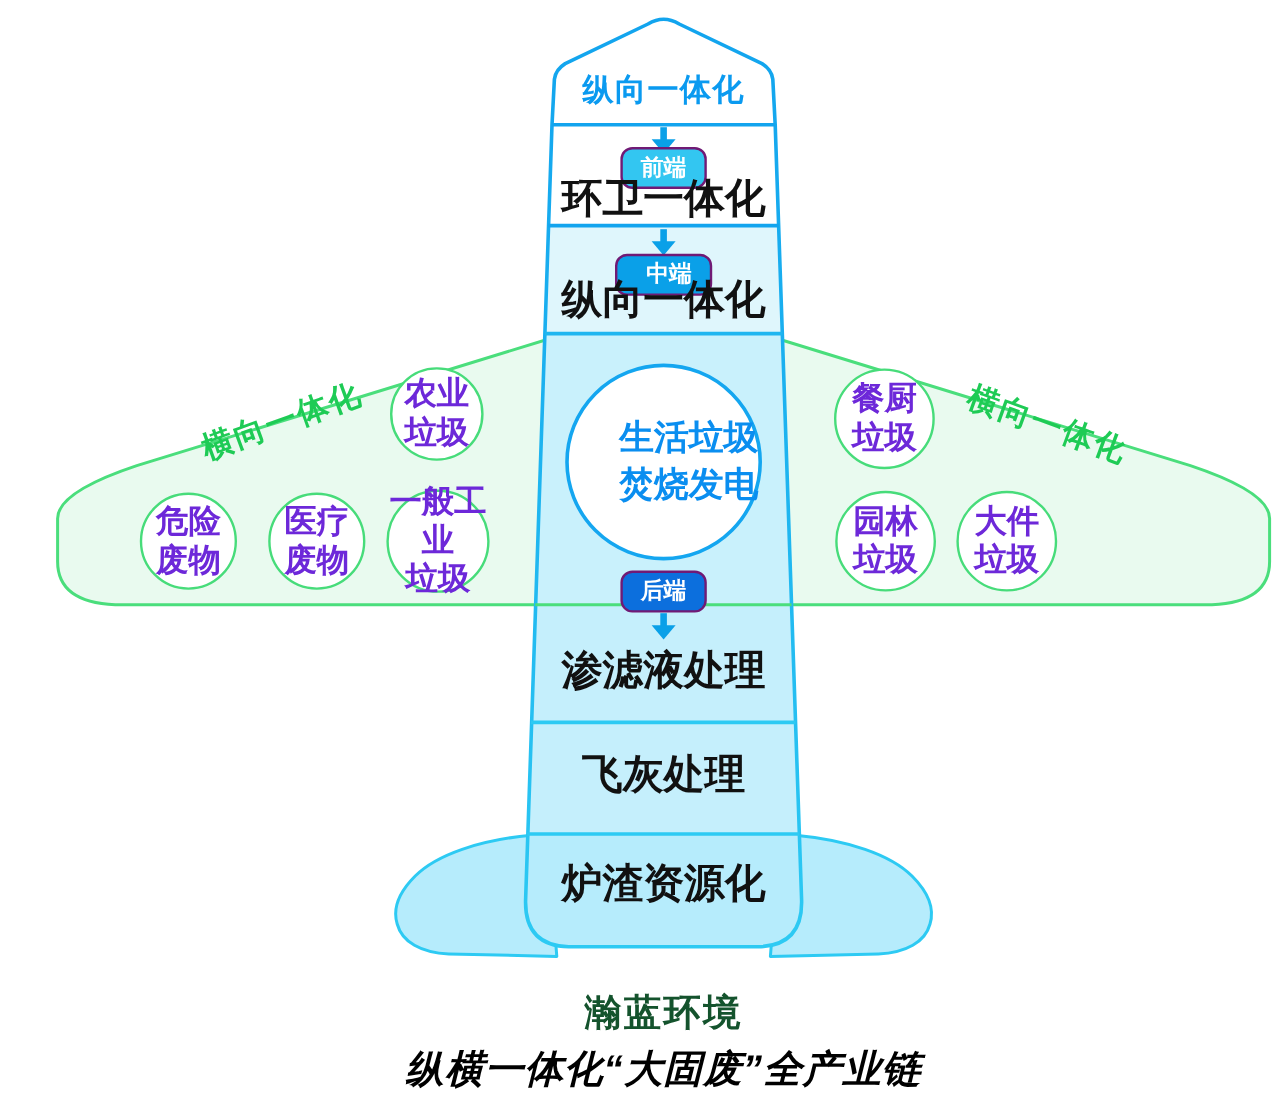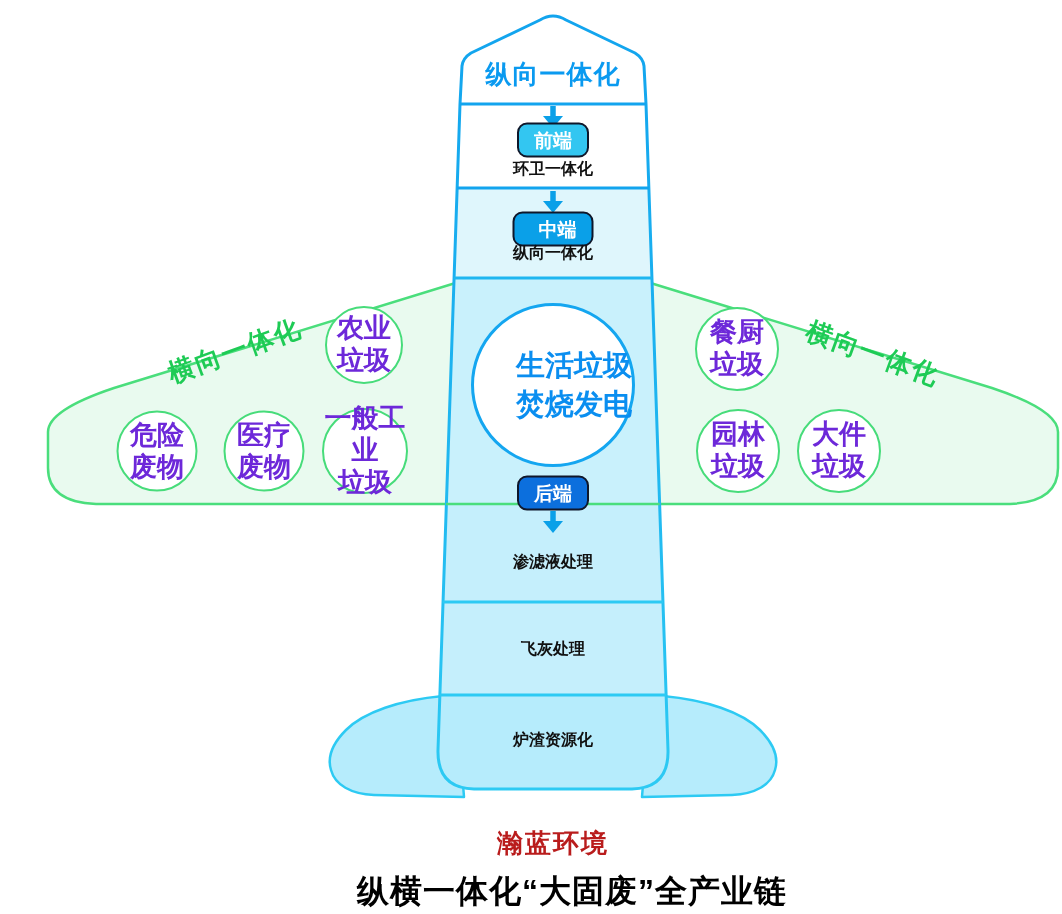--- a/index.html
+++ b/index.html
@@ -11,21 +11,21 @@
   .t{
     position:absolute;transform:translate(-50%,-50%);
     white-space:pre-line;text-align:center;font-weight:bold;color:#111;
     line-height:1.2;
   }
   .blue-t{color:#0a9af0;}
   .green-t{color:#1ecb55;letter-spacing:2px;}
   .badge{
     position:absolute;transform:translate(-50%,-50%);
     color:#fff;font-weight:bold;font-size:19px;line-height:1;
-    padding:6px 15px;border-radius:10px;border:2px solid #0f172a;
+    padding:6px 15px;border-radius:10px;border:2px solid #701a75;
     white-space:nowrap;
   }
   .badge-front{background:#33c6f1;}
   .badge-mid{background:#0aa0e8;}
   .badge-back{background:#0c6fdd;}
   .wing-circle{
     position:absolute;transform:translate(-50%,-50%);
     background:#fff;border:2.5px solid #47dc7a;border-radius:50%;
     display:flex;align-items:center;justify-content:center;
   }
@@ -35,24 +35,24 @@
   }
   .core-circle{
     position:absolute;transform:translate(-50%,-50%);
     width:158px;height:158px;background:#fff;border:3px solid #14a6f0;border-radius:50%;
     display:flex;align-items:center;justify-content:flex-end;
   }
   .core-circle .lbl{
     font-weight:bold;font-size:29px;color:#0a8ef0;line-height:1.35;
     white-space:pre-line;text-align:center;
   }
-  .sec-label{font-size:16px;}
+  .sec-label{font-size:34px;font-family:Liberation Mono, monospace;}
   .nose-label{font-size:26px;letter-spacing:1px;}
   .wing-label{font-size:26px;}
-  .title-1{font-size:26px;color:#b91c1c;letter-spacing:2px;text-align:center;}
+  .title-1{font-size:31px;color:#14532d;letter-spacing:2px;text-align:center;}
   .title-2{font-size:32px;color:#000;letter-spacing:1px;}
 </style>
 </head>
 <body>
 
 <div class="stage">
 
   <svg width="1062" height="914" viewBox="0 0 1062 914">
     <defs>
       <linearGradient id="fuseStroke" x1="0" y1="0" x2="0" y2="1">
@@ -142,15 +142,15 @@
   <div class="wing-circle" style="left:722px;top:451px;width:80px;height:80px;">
     <div class="lbl">园林
 垃圾</div>
   </div>
   <div class="wing-circle" style="left:823px;top:451px;width:80px;height:80px;">
     <div class="lbl">大件
 垃圾</div>
   </div>
 
   <div class="t title-1" style="left:537px;top:844px;">瀚蓝环境</div>
-  <div class="t title-2" style="left:556px;top:891px;">纵横一体化“大固废”全产业链</div>
+  <div class="t title-2" style="left:537px;top:891px;font-style:italic;">纵横一体化“大固废”全产业链</div>
 
 </div>
 
 </body></html>

